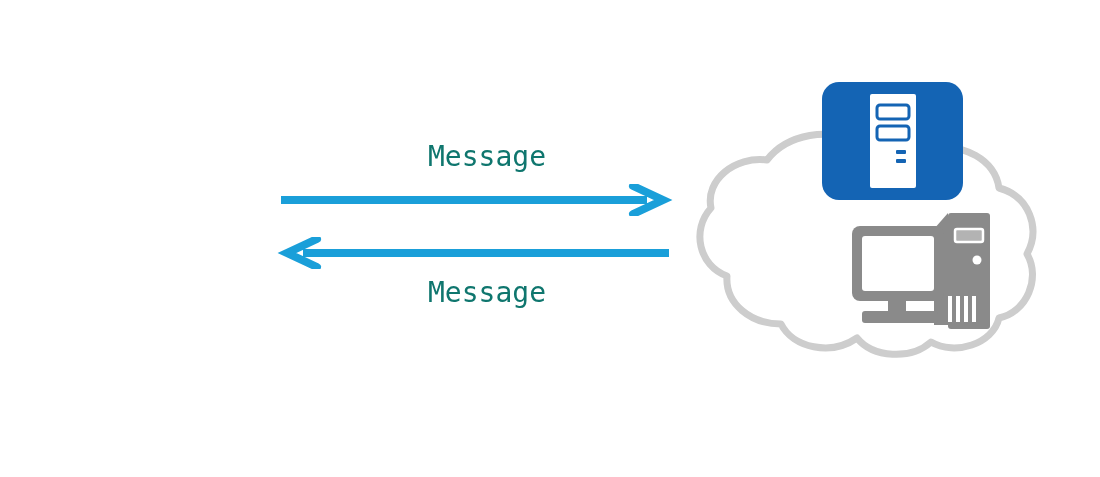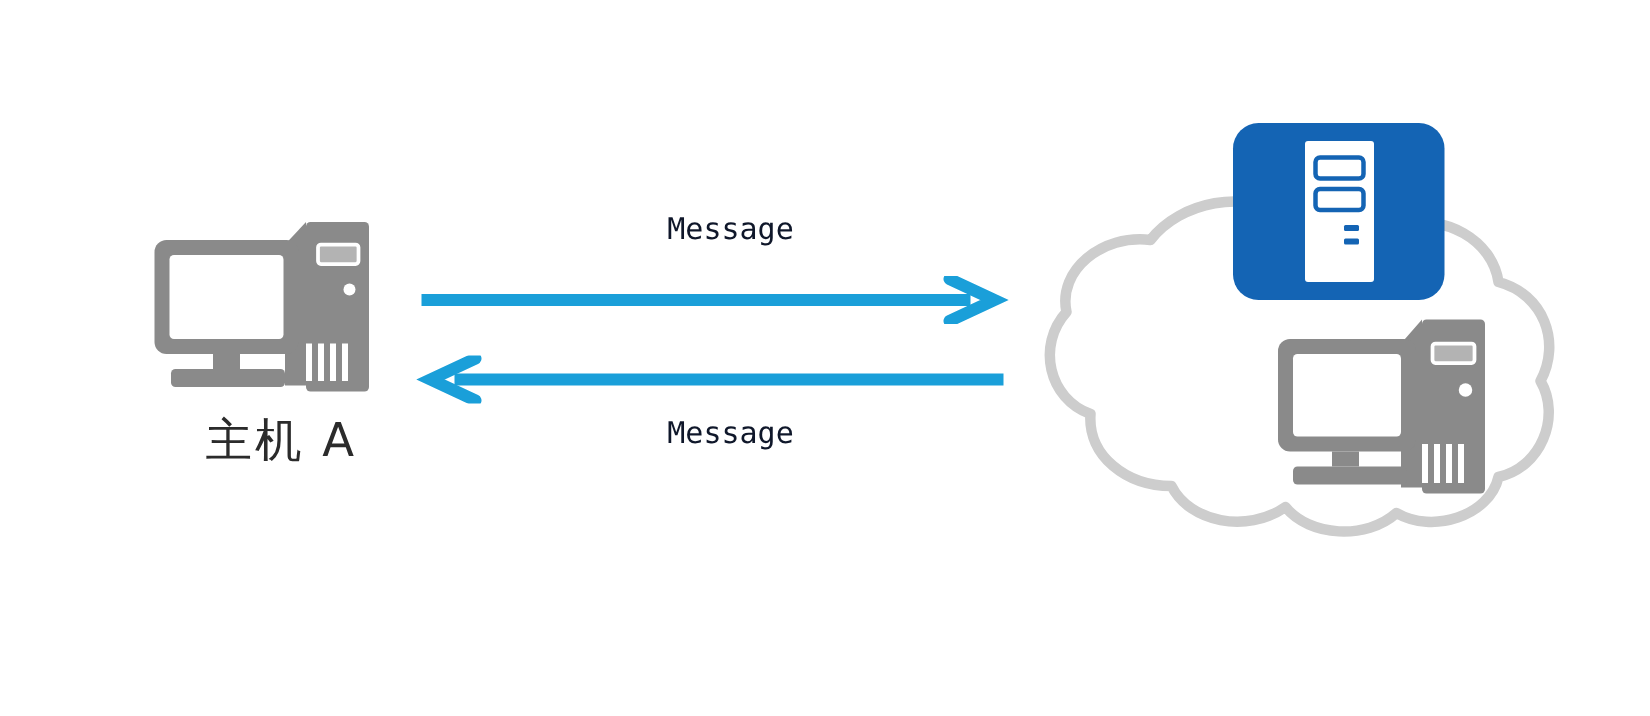--- a/index.html
+++ b/index.html
@@ -34,67 +34,38 @@
 
   
   #arrow-forward-group { left: 275px; top: 140px;  width: 400px; height: 70px; }
   #arrow-reverse-group { left: 275px; top: 232px;  width: 400px; height: 78px; }
 
   .msg-label {
     position: absolute;
     width: 100%;
     text-align: center;
     font-family: "DejaVu Sans Mono", "Liberation Mono", monospace;
-    font-size: 20px;
-    color: #0f172a;
+    font-size: 28px;
+    color: #0f766e;
     white-space: nowrap;
   }
   #msg-forward-label { top: 0px; left: 12px; }
   #msg-reverse-label { top: 44px; left: 12px; }
 
   
   #cloud-group { left: 655px; top: 118px; width: 395px; height: 240px; }
   #cloud-shape { left: 0; top: 0; width: 395px; height: 240px; }
   #cloud-computer { left: 195px; top: 92px; width: 155px; height: 128px; }
   #server-badge  { left: 165px; top: -38px; width: 145px; height: 122px; }
 </style>
 </head>
 <body>
 
 <div id="canvas">
 
-  <div class="abs" id="host-a-group">
-
-    <svg class="abs" id="host-a-icon" viewBox="0 0 165 125">
-
-      <rect x="104" y="3" width="42" height="113" rx="3" fill="#8a8a8a"></rect>
-
-      <path d="M104 3 L90 18 L90 112 L104 112 Z" fill="#8a8a8a"></path>
-
-      <rect x="112" y="18" width="27" height="13" rx="2" fill="#ffffff" opacity="0.35"></rect>
-      <rect x="112" y="18" width="27" height="13" rx="2" fill="none" stroke="#ffffff" stroke-width="2.5"></rect>
-
-      <circle cx="133" cy="48" r="4" fill="#ffffff"></circle>
-
-      <rect x="104" y="84" width="4" height="25" fill="#ffffff"></rect>
-      <rect x="112" y="84" width="4" height="25" fill="#ffffff"></rect>
-      <rect x="120" y="84" width="4" height="25" fill="#ffffff"></rect>
-      <rect x="128" y="84" width="4" height="25" fill="#ffffff"></rect>
-
-      <rect x="3" y="15" width="96" height="76" rx="8" fill="#8a8a8a"></rect>
-
-      <rect x="13" y="25" width="76" height="56" rx="3" fill="#ffffff"></rect>
-
-      <rect x="42" y="91" width="18" height="10" fill="#8a8a8a"></rect>
-
-      <rect x="14" y="101" width="76" height="12" rx="3" fill="#8a8a8a"></rect>
-    </svg>
-
-    <div class="abs" id="host-a-label">主机 A</div>
-  </div>
 
   <div class="abs" id="arrow-forward-group">
     <div class="msg-label" id="msg-forward-label">Message</div>
     <svg class="abs" style="left:0; top:44px; width:400px; height:32px;" viewBox="0 0 400 32">
       <line x1="6" y1="16" x2="372" y2="16" stroke="#1a9fd9" stroke-width="8" stroke-linecap="butt"></line>
       <polyline points="358,2 388,16 358,30" fill="none" stroke="#1a9fd9" stroke-width="8" stroke-linecap="round" stroke-linejoin="miter"></polyline>
     </svg>
   </div>
 
   <div class="abs" id="arrow-reverse-group">

